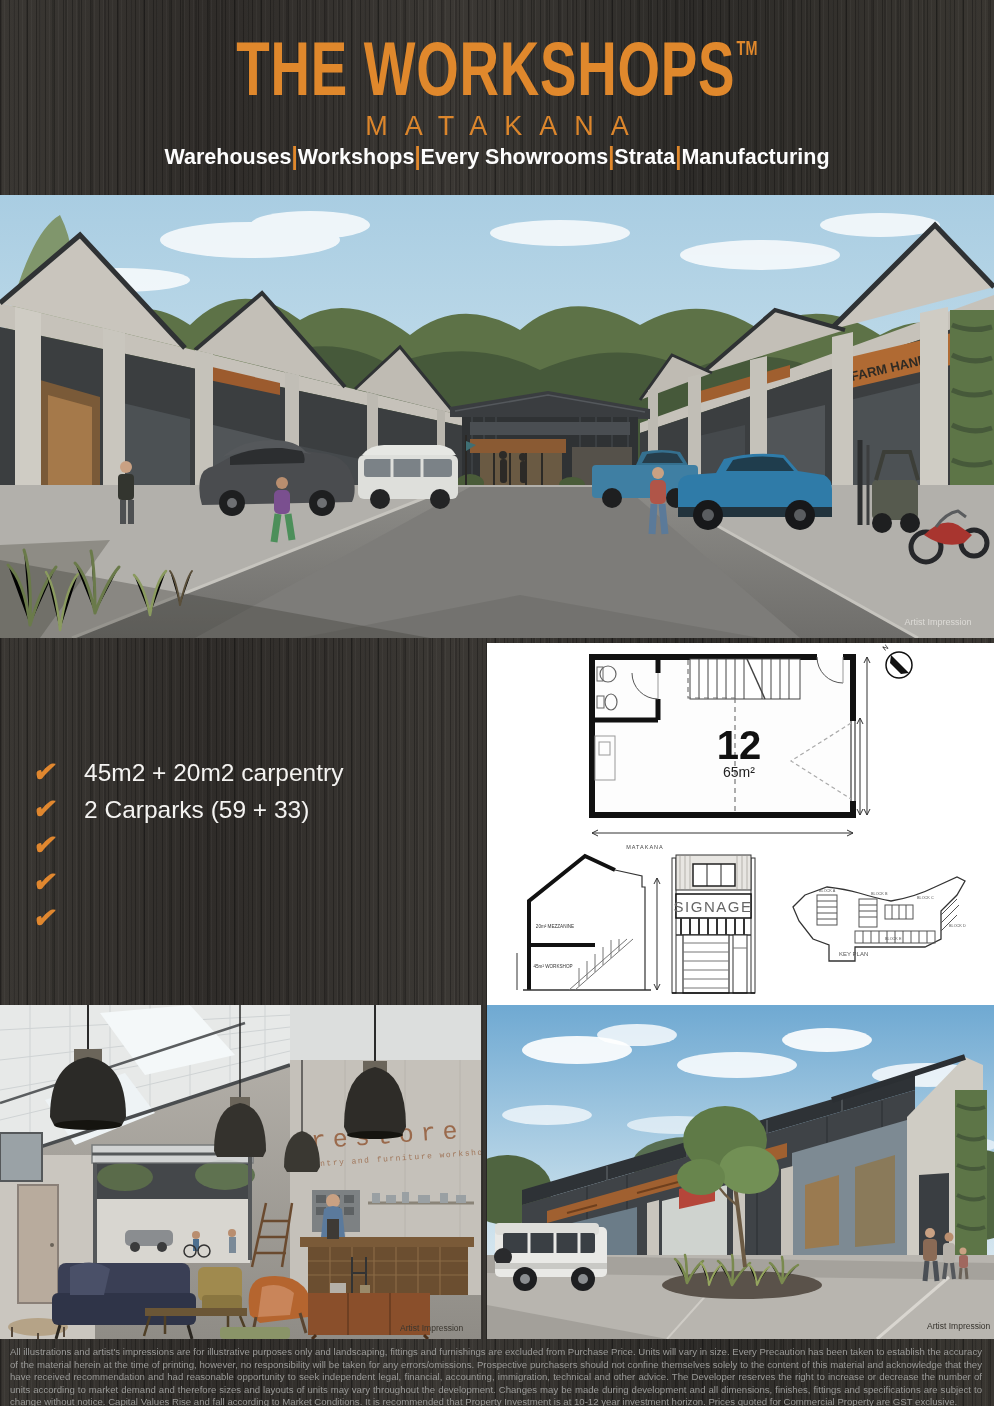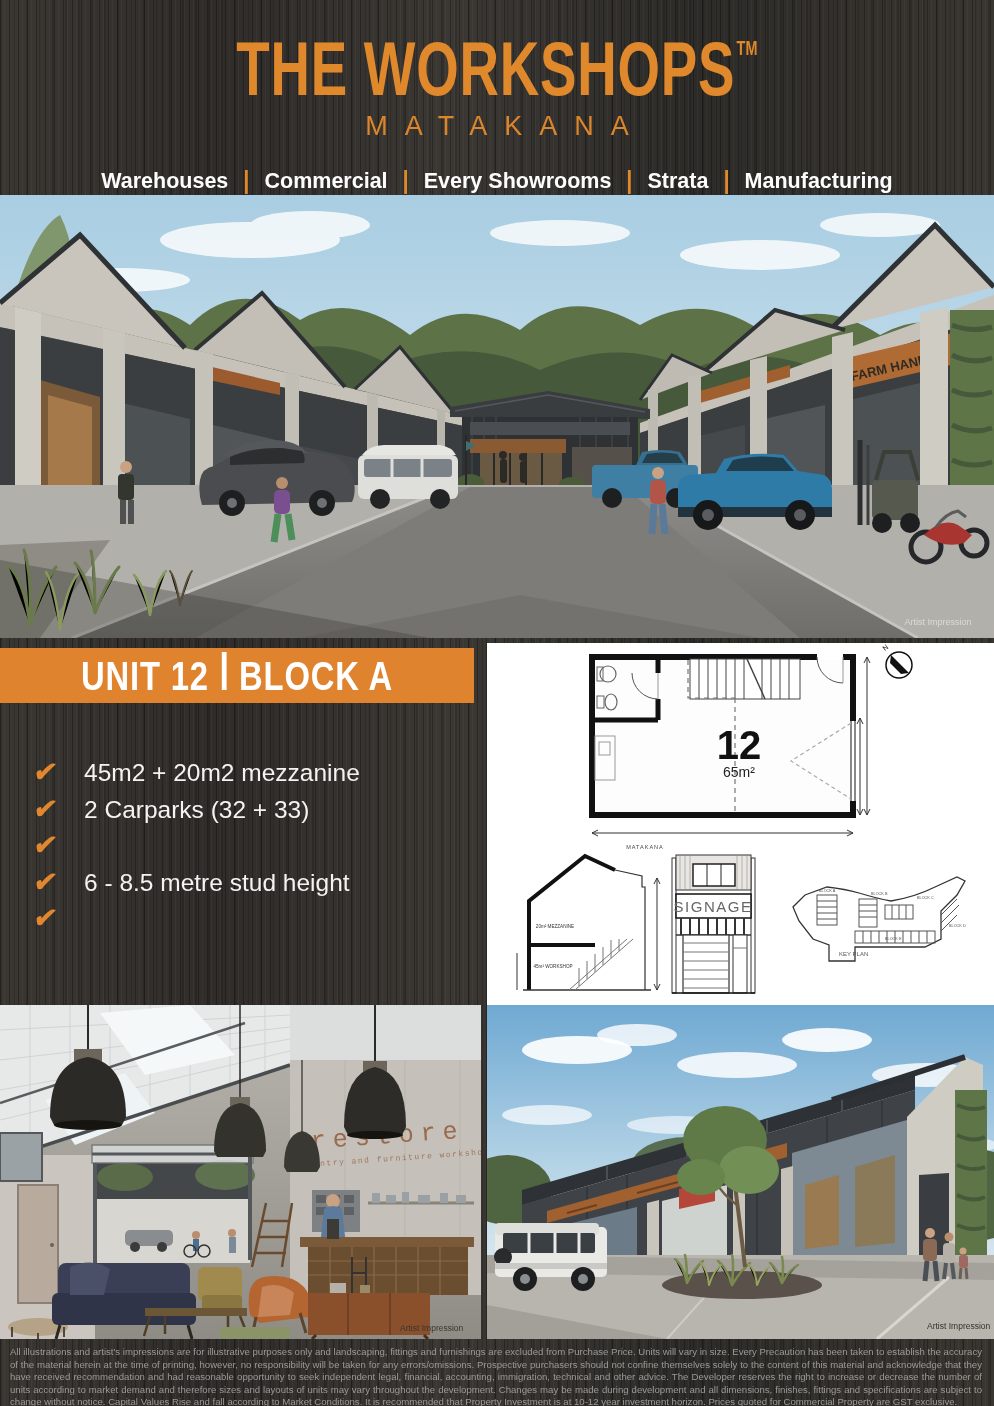--- a/index.html
+++ b/index.html
@@ -10,21 +10,21 @@
       repeating-linear-gradient(90deg, rgba(0,0,0,.28) 0 1px, transparent 1px 4px, rgba(255,255,255,.035) 4px 5px, transparent 5px 9px),
       repeating-linear-gradient(90deg, rgba(0,0,0,.16) 0 2px, transparent 2px 13px),
       linear-gradient(90deg,#3a3733,#2f2c29 22%,#3b3834 45%,#2d2b28 70%,#393631 100%);
   }
   
   .header{position:absolute;top:0;left:0;width:994px;height:195px;text-align:center;}
   .brand-title{margin:0;padding-top:8px;color:#e0882c;font-weight:800;font-size:76px;line-height:80px;white-space:nowrap;}
   .brand-title .squeeze{display:inline-block;transform:scaleX(.72);transform-origin:center;letter-spacing:1px;}
   .brand-title sup{font-size:20px;vertical-align:40px;letter-spacing:0;margin-left:2px;}
   .brand-sub{margin:2px 0 0 0;color:#dc862c;font-size:27px;font-weight:500;letter-spacing:17px;text-indent:17px;}
-  .cats{margin-top:26px;display:flex;justify-content:center;align-items:center;gap:15px;color:#fdfdfd;font-size:21.5px;font-weight:700;}
+  .cats{margin-top:2px;display:flex;justify-content:center;align-items:center;color:#fdfdfd;font-size:21.5px;font-weight:700;}
   .cats .sep{color:#e0882c;font-weight:700;font-size:22px;transform:scaleY(1.2);}
   
   .hero{position:absolute;top:195px;left:0;width:994px;height:443px;}
   .hero svg{display:block;}
   
   .mid-left{position:absolute;top:638px;left:0;width:481px;height:367px;}
   .banner{position:absolute;top:10px;left:0;width:474px;height:55px;background:#e0832f;display:flex;align-items:center;justify-content:center;}
   .banner .btxt{color:#fff;font-size:41px;font-weight:800;display:inline-block;transform:scaleX(.8);white-space:nowrap;letter-spacing:1px;}
   .banner .bar{display:inline-block;width:6px;height:38px;background:#fff;margin:0 16px;}
   .features{list-style:none;margin:0;padding:0;position:absolute;top:118px;left:34px;}
@@ -44,21 +44,21 @@
 <body>
 
 <div class="page">
 
   <header class="header">
     <h1 class="brand-title"><span class="squeeze"><span>THE WORKSHOPS</span><sup>TM</sup></span></h1>
     <div class="brand-sub">MATAKANA</div>
     <div class="cats">
       <span>Warehouses</span>
         <span class="sep">|</span>
-      <span>Commercial</span>
+      <span>Workshops</span>
         <span class="sep">|</span>
       <span>Every Showrooms</span>
         <span class="sep">|</span>
       <span>Strata</span>
         <span class="sep">|</span>
       <span>Manufacturing</span>
     </div>
   </header>
 
   <section class="hero">
@@ -266,38 +266,34 @@
         <rect x="500" y="264" width="7" height="24" rx="3"></rect>
           <circle cx="503" cy="260" r="4"></circle>
         <rect x="520" y="266" width="7" height="22" rx="3"></rect>
           <circle cx="523" cy="262" r="4"></circle>
       </g>
       <text x="938" y="430" font-size="9" fill="#e4e2de" opacity=".85" text-anchor="middle">Artist Impression</text>
     </svg>
   </section>
 
   <section class="mid-left">
-    <div class="banner">
-      <span class="btxt"><span>UNIT 12</span><span class="bar"></span><span>BLOCK A</span></span>
-    </div>
     <ul class="features">
       <li>
           <span class="check">✔</span>
-          <span>45m2 + 20m2 mezzanine</span>
+          <span>45m2 + 20m2 carpentry</span>
         </li>
       <li>
           <span class="check">✔</span>
-          <span>2 Carparks (32 + 33)</span>
+          <span>2 Carparks (59 + 33)</span>
         </li>
       <li>
           <span class="check">✔</span>
         </li>
       <li>
           <span class="check">✔</span>
-          <span>6 - 8.5 metre stud height</span>
         </li>
       <li>
           <span class="check">✔</span>
         </li>
     </ul>
   </section>
 
   <section class="plan-panel">
     <svg width="507" height="362" viewBox="0 0 507 362">
 

